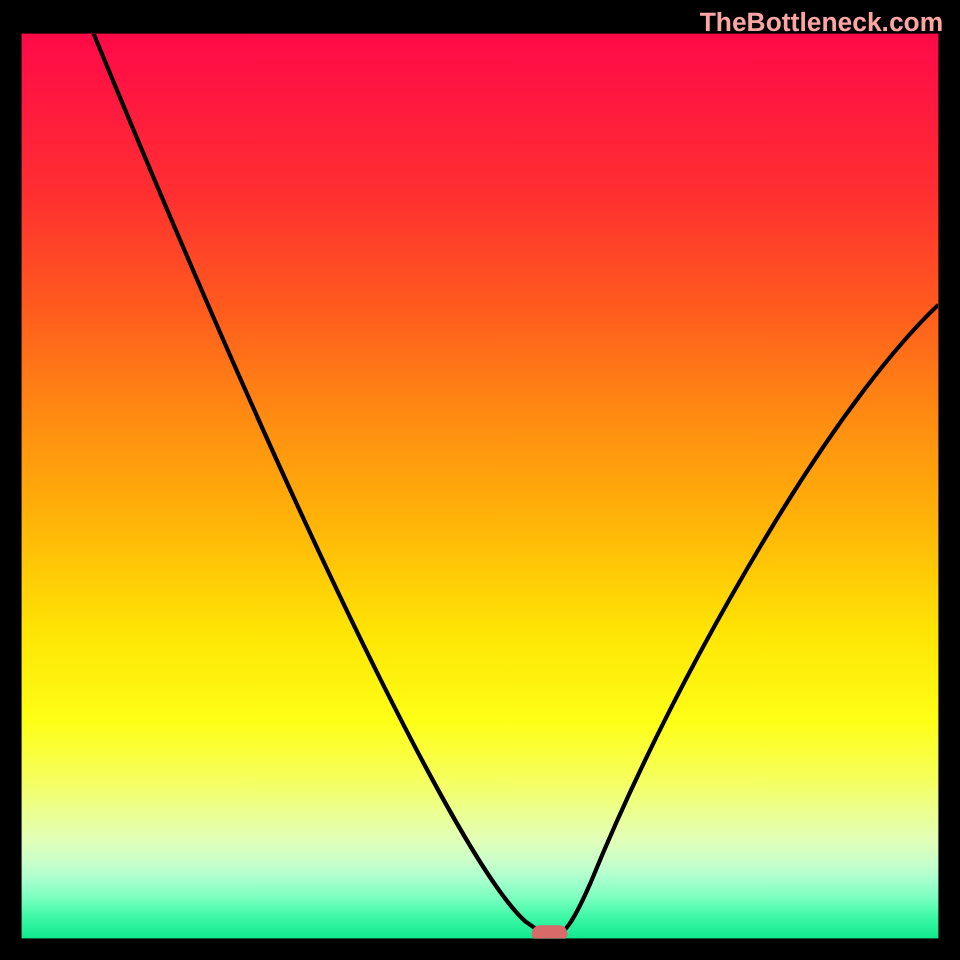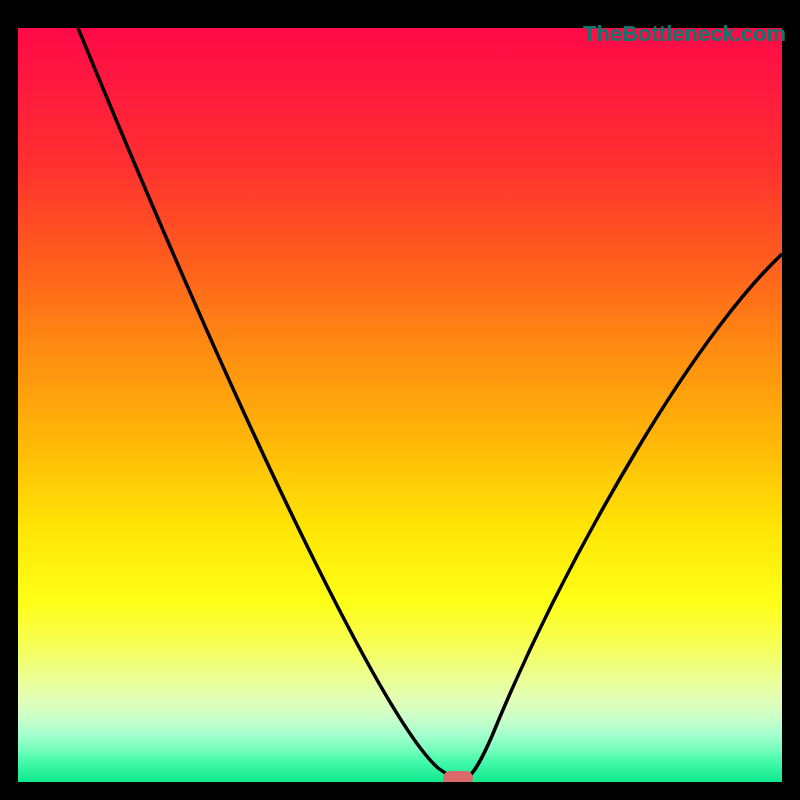--- a/index.html
+++ b/index.html
@@ -10,25 +10,25 @@
     background: #000;
     overflow: hidden;
   }
   .frame {
     position: absolute;
     inset: 0;
     background: #000;
   }
   .watermark {
     position: absolute;
-    top: 21px;
+    top: 6px;
     right: 14px;
     font-family: Arial, Helvetica, sans-serif;
     font-size: 22px;
-    color: #0f766e;
+    color: #fca5a5;
     font-weight: 600;
     letter-spacing: 0;
     z-index: 40;
   }
   .plot-area {
     position: absolute;
     left: 18px;
     top: 28px;
     width: 764px;
     height: 754px;

